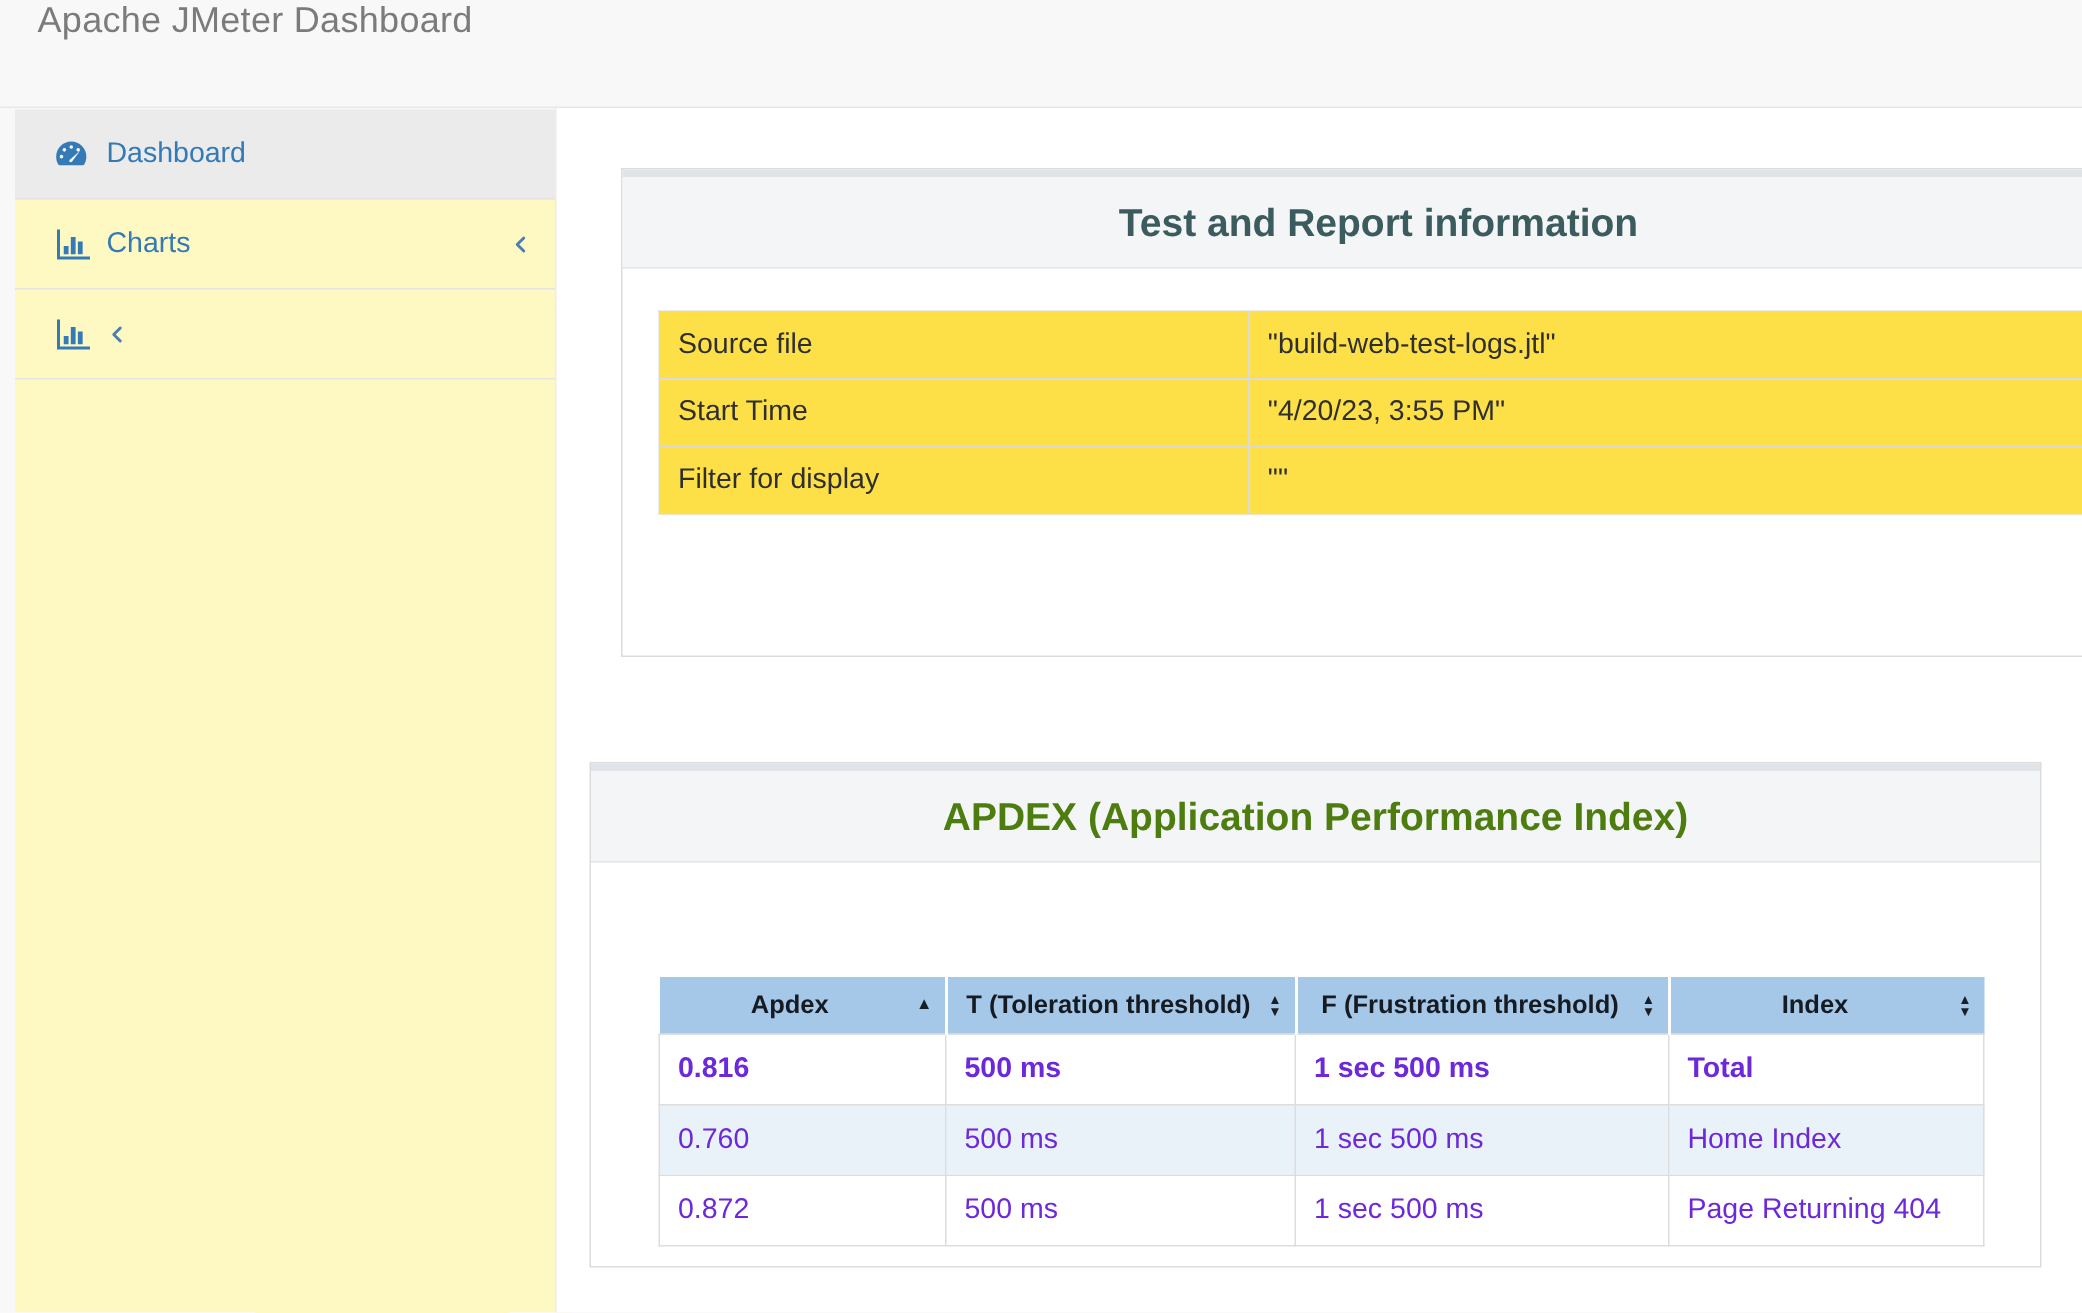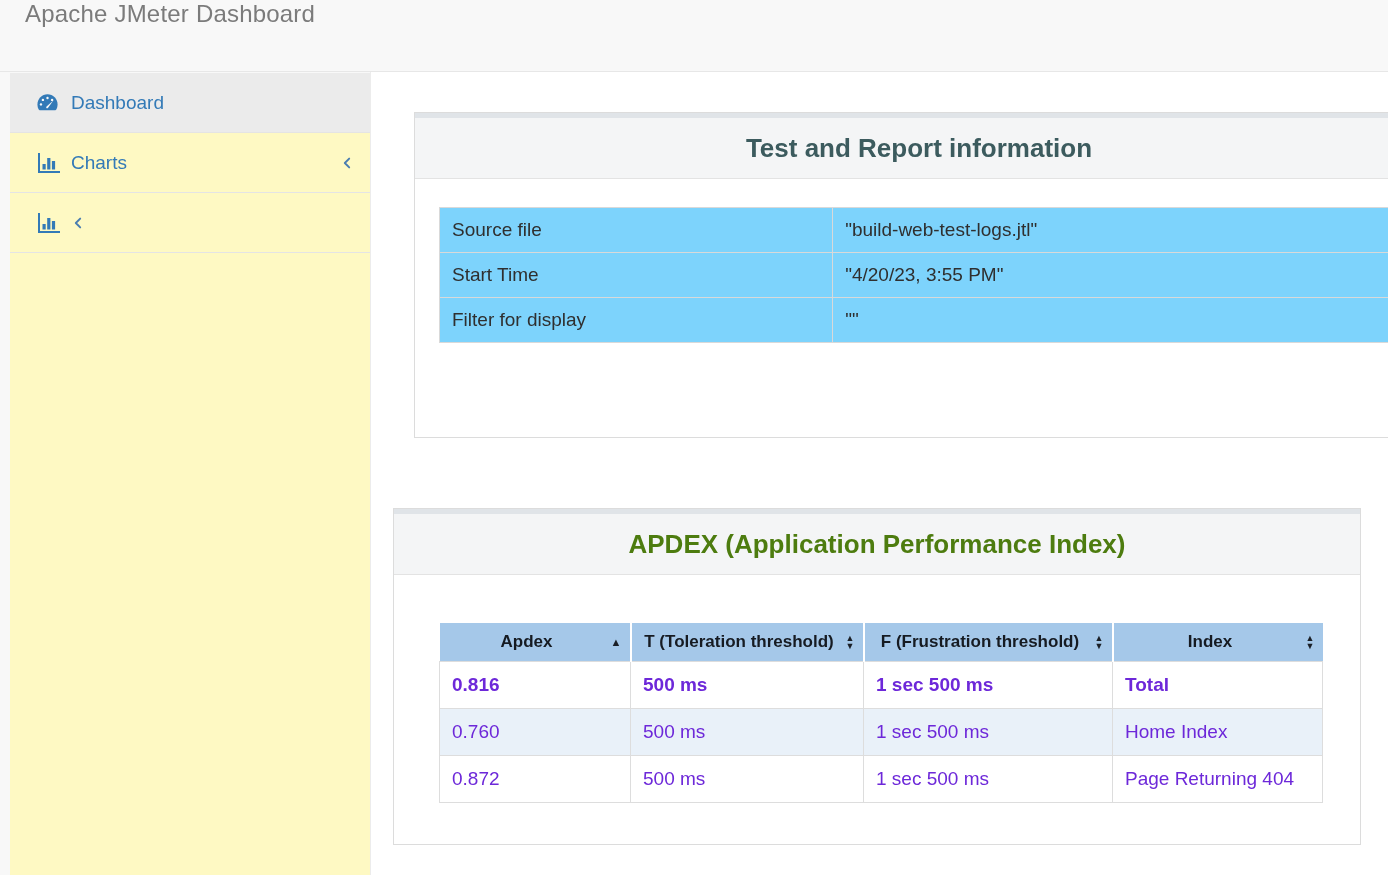--- a/index.html
+++ b/index.html
@@ -84,27 +84,27 @@
 
   
   .info-table-wrap { padding: 28px 24px 0 24px; }
   table.info-table { width: 100%; border-collapse: collapse; }
   table.info-table td {
     border: 1px solid #d9d9d9;
     height: 45px;
     padding: 0 12px;
     font-size: 19px;
     color: #2f2f2f;
-    background: #7dd3fc;
+    background: #fde047;
   }
   table.info-table td.k { width: 41%; }
 
   
   .apdex-table-wrap { padding: 48px 0 0 45px; }
-  table.apdex-table { border-collapse: collapse; table-layout: fixed; }
+  table.apdex-table { border-collapse: collapse; table-layout: fixed; margin-top: 28px; }
   table.apdex-table th {
     background: #a5c8e9;
     height: 38px;
     font-size: 17px;
     font-weight: bold;
     color: #161b22;
     text-align: center;
     position: relative;
     padding: 0 26px 0 10px;
     border-left: 2px solid #ffffff;

